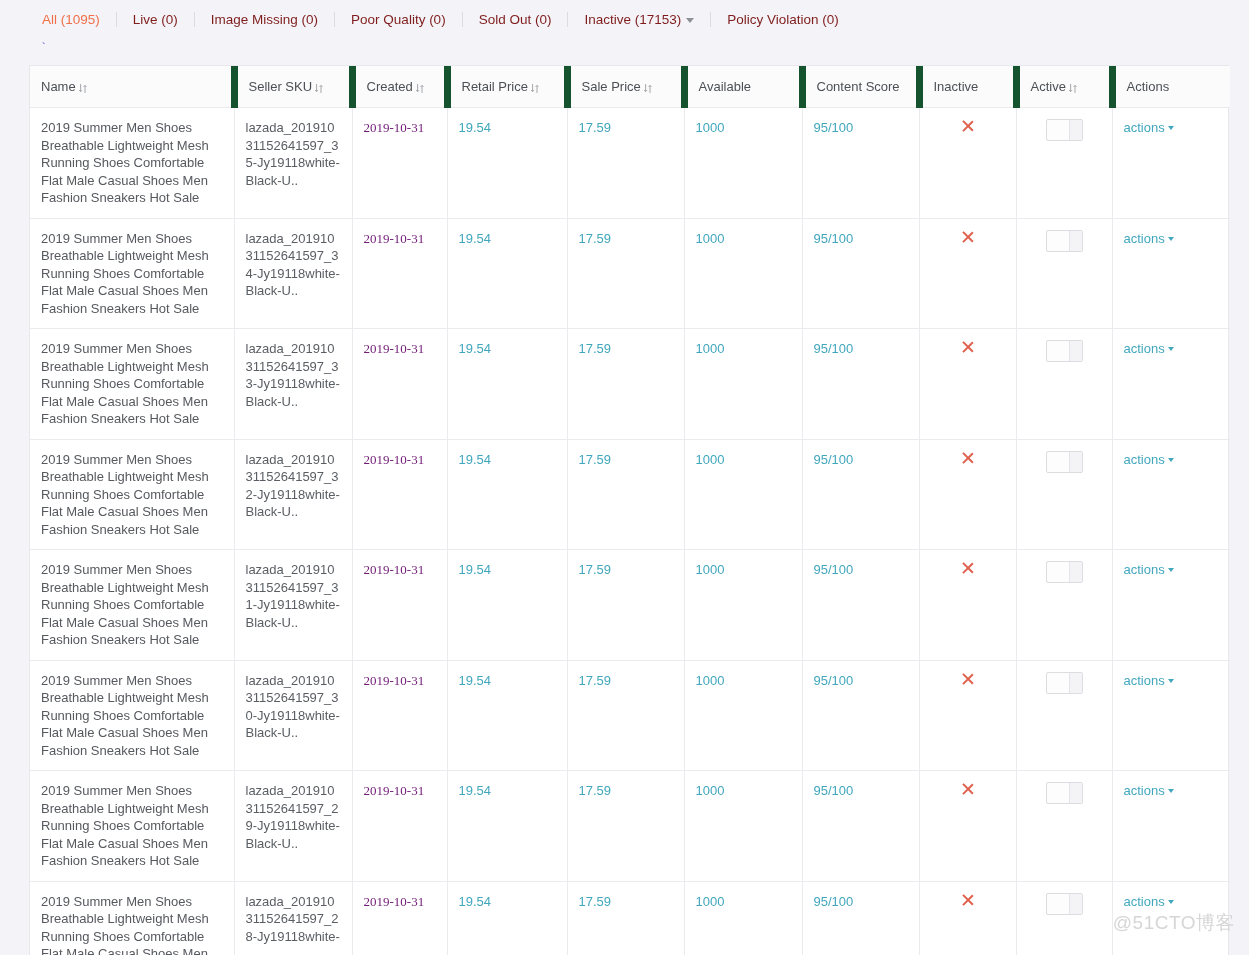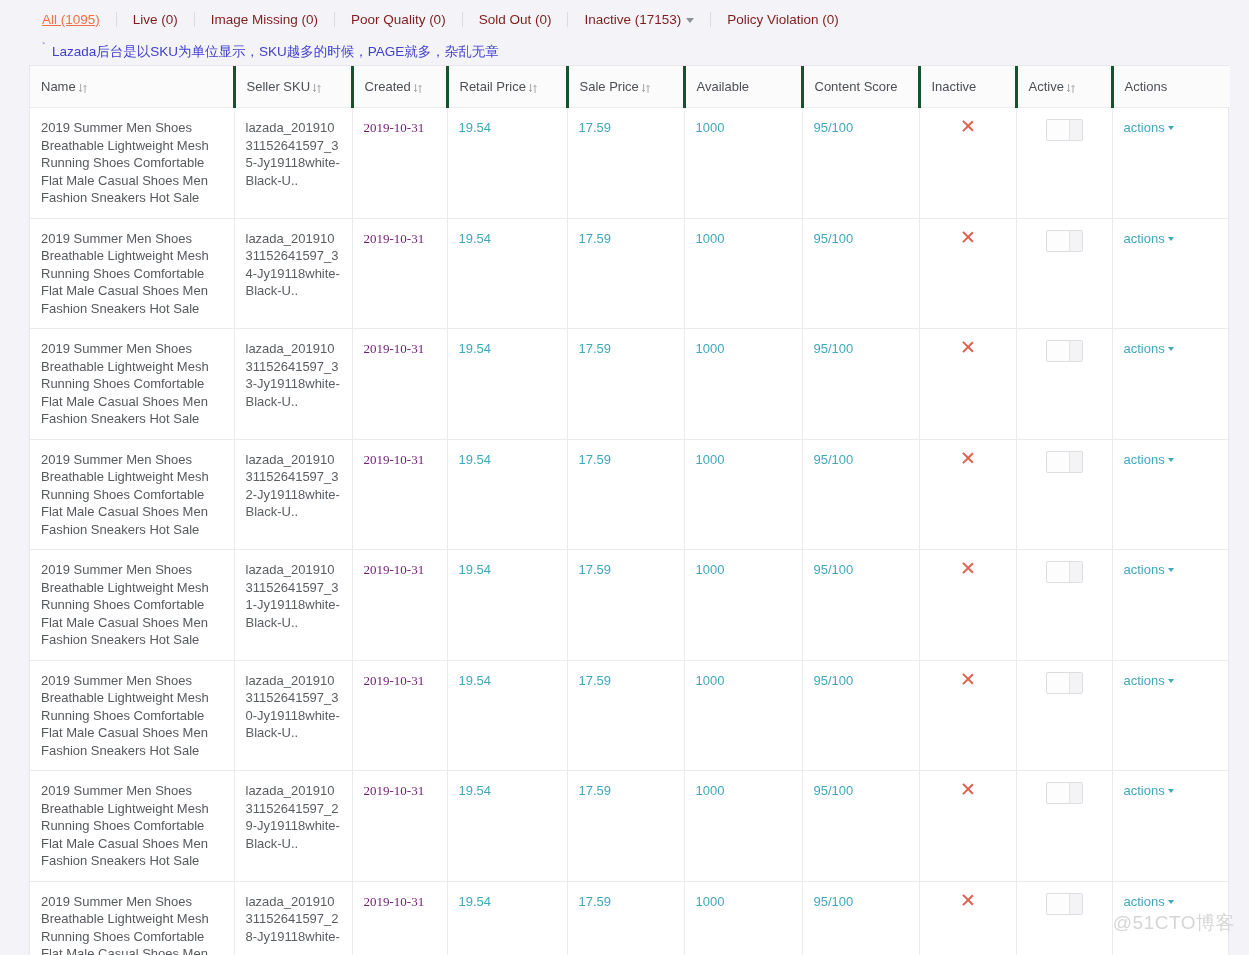--- a/index.html
+++ b/index.html
@@ -28,21 +28,21 @@
   }
   .tab {
     padding: 0 16px;
     white-space: nowrap;
     line-height: 1;
     color: #7f1d1d;
     display: flex;
     align-items: center;
     gap: 5px;
   }
-  .tab:first-child { padding-left: 12px; text-decoration: underline; }
+  .tab:first-child { padding-left: 12px; }
   .tab.active { color: #f0704a; }
   .tab-sep {
     width: 1px;
     height: 15px;
     background: #dcdcdf;
   }
   .caret-down {
     display: inline-block;
     width: 0; height: 0;
     border-left: 4px solid transparent;
@@ -86,21 +86,21 @@
   }
   table.grid th {
     background: #fbfbfc;
     font-weight: normal;
     font-size: 13px;
     color: #4c5054;
     text-align: left;
     padding: 13px 11px;
     height: 40px;
     box-sizing: border-box;
-    border-right: 3px solid #14532d;
+    border-right: 7px solid #14532d;
     border-bottom: 1px solid #ebebef;
     vertical-align: middle;
     white-space: nowrap;
   }
   table.grid th:last-child { border-right: none; }
   table.grid td {
     font-size: 13px;
     color: #5a5e63;
     padding: 11px 11px;
     border-right: 1px solid #ebebef;
@@ -246,21 +246,20 @@
         <span class="caret-down"></span>
       </div>
       <div class="tab-sep"></div>
       <div class="tab">
         <span>Policy Violation (0)</span>
       </div>
     </div>
 
   <div class="annotation">
     <span class="tick">`</span>
-    <span>Lazada后台是以SKU为单位显示，SKU越多的时候，PAGE就多，杂乱无章</span>
   </div>
 
   <div class="table-wrap">
     <table class="grid">
       <colgroup>
         <col class="col-name">
           <col class="col-sku">
           <col class="col-created">
         <col class="col-retail">
           <col class="col-sale">

